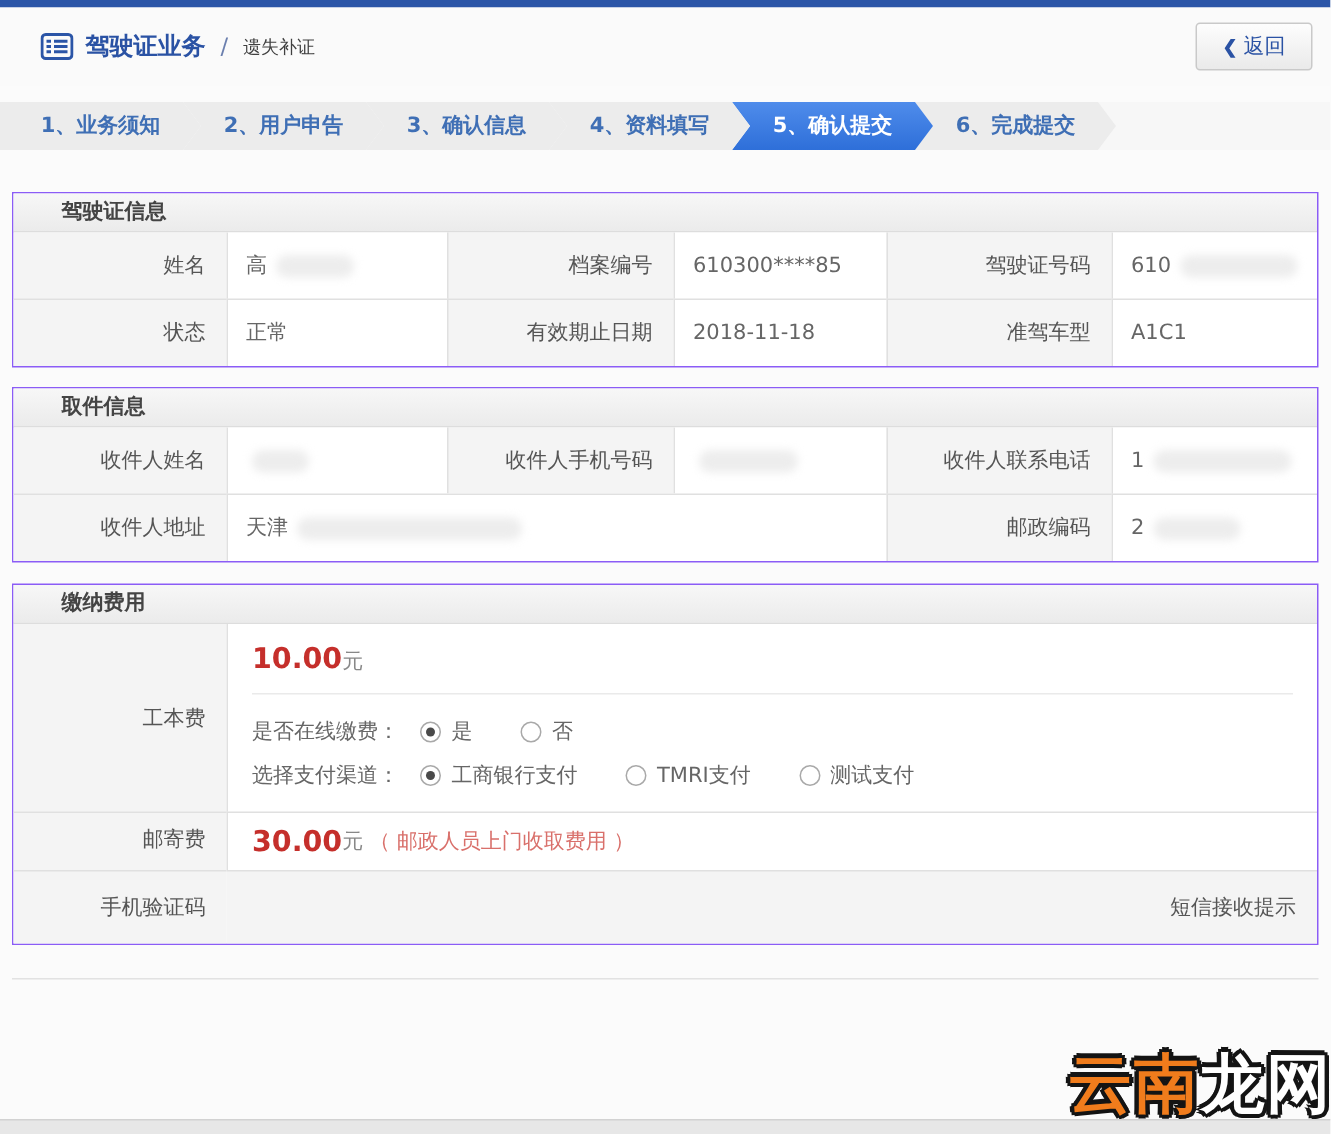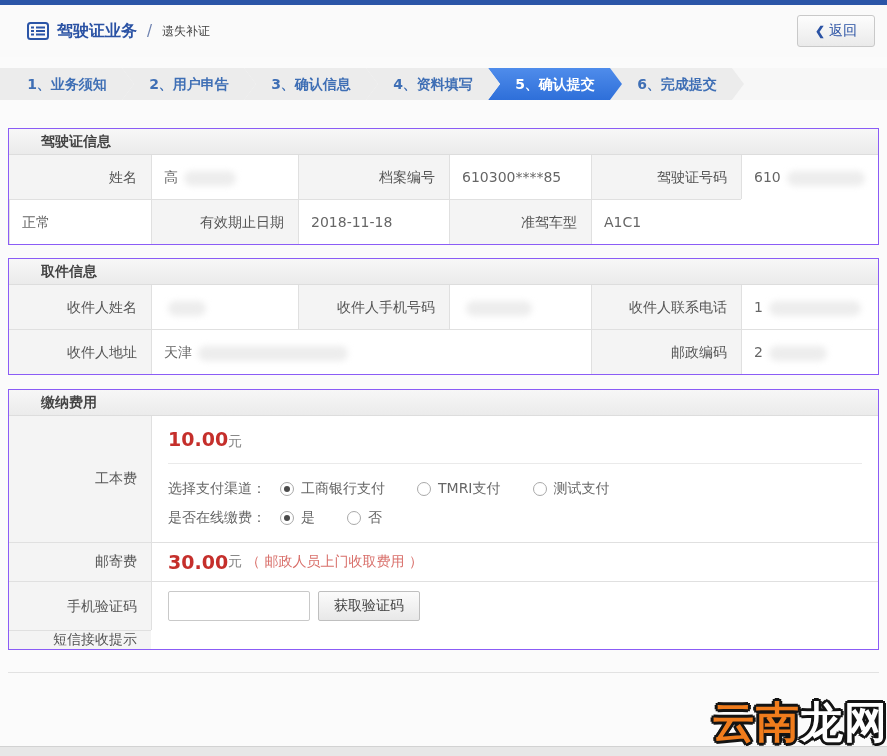--- a/index.html
+++ b/index.html
@@ -110,20 +110,21 @@
 <div class="tbl t1">
   <div class="tbl-head">驾驶证信息</div>
   <div class="grid6">
     <div class="cell lbl">姓名</div>
     <div class="cell val bl"><span>高</span><span class="redact" style="width:52px"></span></div>
     <div class="cell lbl bl">档案编号</div>
     <div class="cell val bl">610300****85</div>
     <div class="cell lbl bl">驾驶证号码</div>
     <div class="cell val bl"><span>610</span><span class="redact" style="width:78px"></span></div>
 
+    <div class="cell lbl bt">状态</div>
     <div class="cell val bl bt">正常</div>
     <div class="cell lbl bl bt">有效期止日期</div>
     <div class="cell val bl bt">2018-11-18</div>
     <div class="cell lbl bl bt">准驾车型</div>
     <div class="cell val bl bt">A1C1</div>
   </div>
 </div>
 
 <div class="tbl t2">
   <div class="tbl-head">取件信息</div>
@@ -145,59 +146,55 @@
 <div class="tbl t3">
   <div class="tbl-head">缴纳费用</div>
   <div class="grid2">
 
     <div class="pay-lbl">工本费</div>
     <div class="cell val bl fee-cell" style="white-space:normal;">
       <div class="fee-top">
         <span class="money">10.00</span><span class="unit">元</span>
       </div>
       <div class="pay-row">
+        <span class="grp-lbl">是否在线缴费：</span>
+        <span class="radio-opt">
+          <span class="radio sel"></span>
+          <span>是</span>
+        </span>
+        <span class="radio-opt">
+          <span class="radio"></span>
+          <span>否</span>
+        </span>
+      </div>
+      <div class="pay-row">
         <span class="grp-lbl">选择支付渠道：</span>
         <span class="radio-opt">
           <span class="radio sel"></span>
           <span>工商银行支付</span>
         </span>
         <span class="radio-opt">
           <span class="radio"></span>
           <span>TMRI支付</span>
         </span>
         <span class="radio-opt">
           <span class="radio"></span>
           <span>测试支付</span>
-        </span>
-      </div>
-      <div class="pay-row">
-        <span class="grp-lbl">是否在线缴费：</span>
-        <span class="radio-opt">
-          <span class="radio sel"></span>
-          <span>是</span>
-        </span>
-        <span class="radio-opt">
-          <span class="radio"></span>
-          <span>否</span>
         </span>
       </div>
     </div>
 
     <div class="cell lbl bt cell-mid">邮寄费</div>
     <div class="cell val bl bt postage-cell">
       <span class="money">30.00</span>
         <span class="unit">元</span>
       <span class="fee-note">（ 邮政人员上门收取费用 ）</span>
     </div>
 
     <div class="cell lbl bt" style="line-height:48px;">手机验证码</div>
-    <div class="cell val bl bt code-cell">
-      <input class="code-input" type="text" value="" style="">
-      <button class="get-code-btn">获取验证码</button>
-    </div>
 
     <div class="tip-lbl bt">短信接收提示</div>
   </div>
 </div>
 
 <div class="footer">
   
   
 </div>
 

